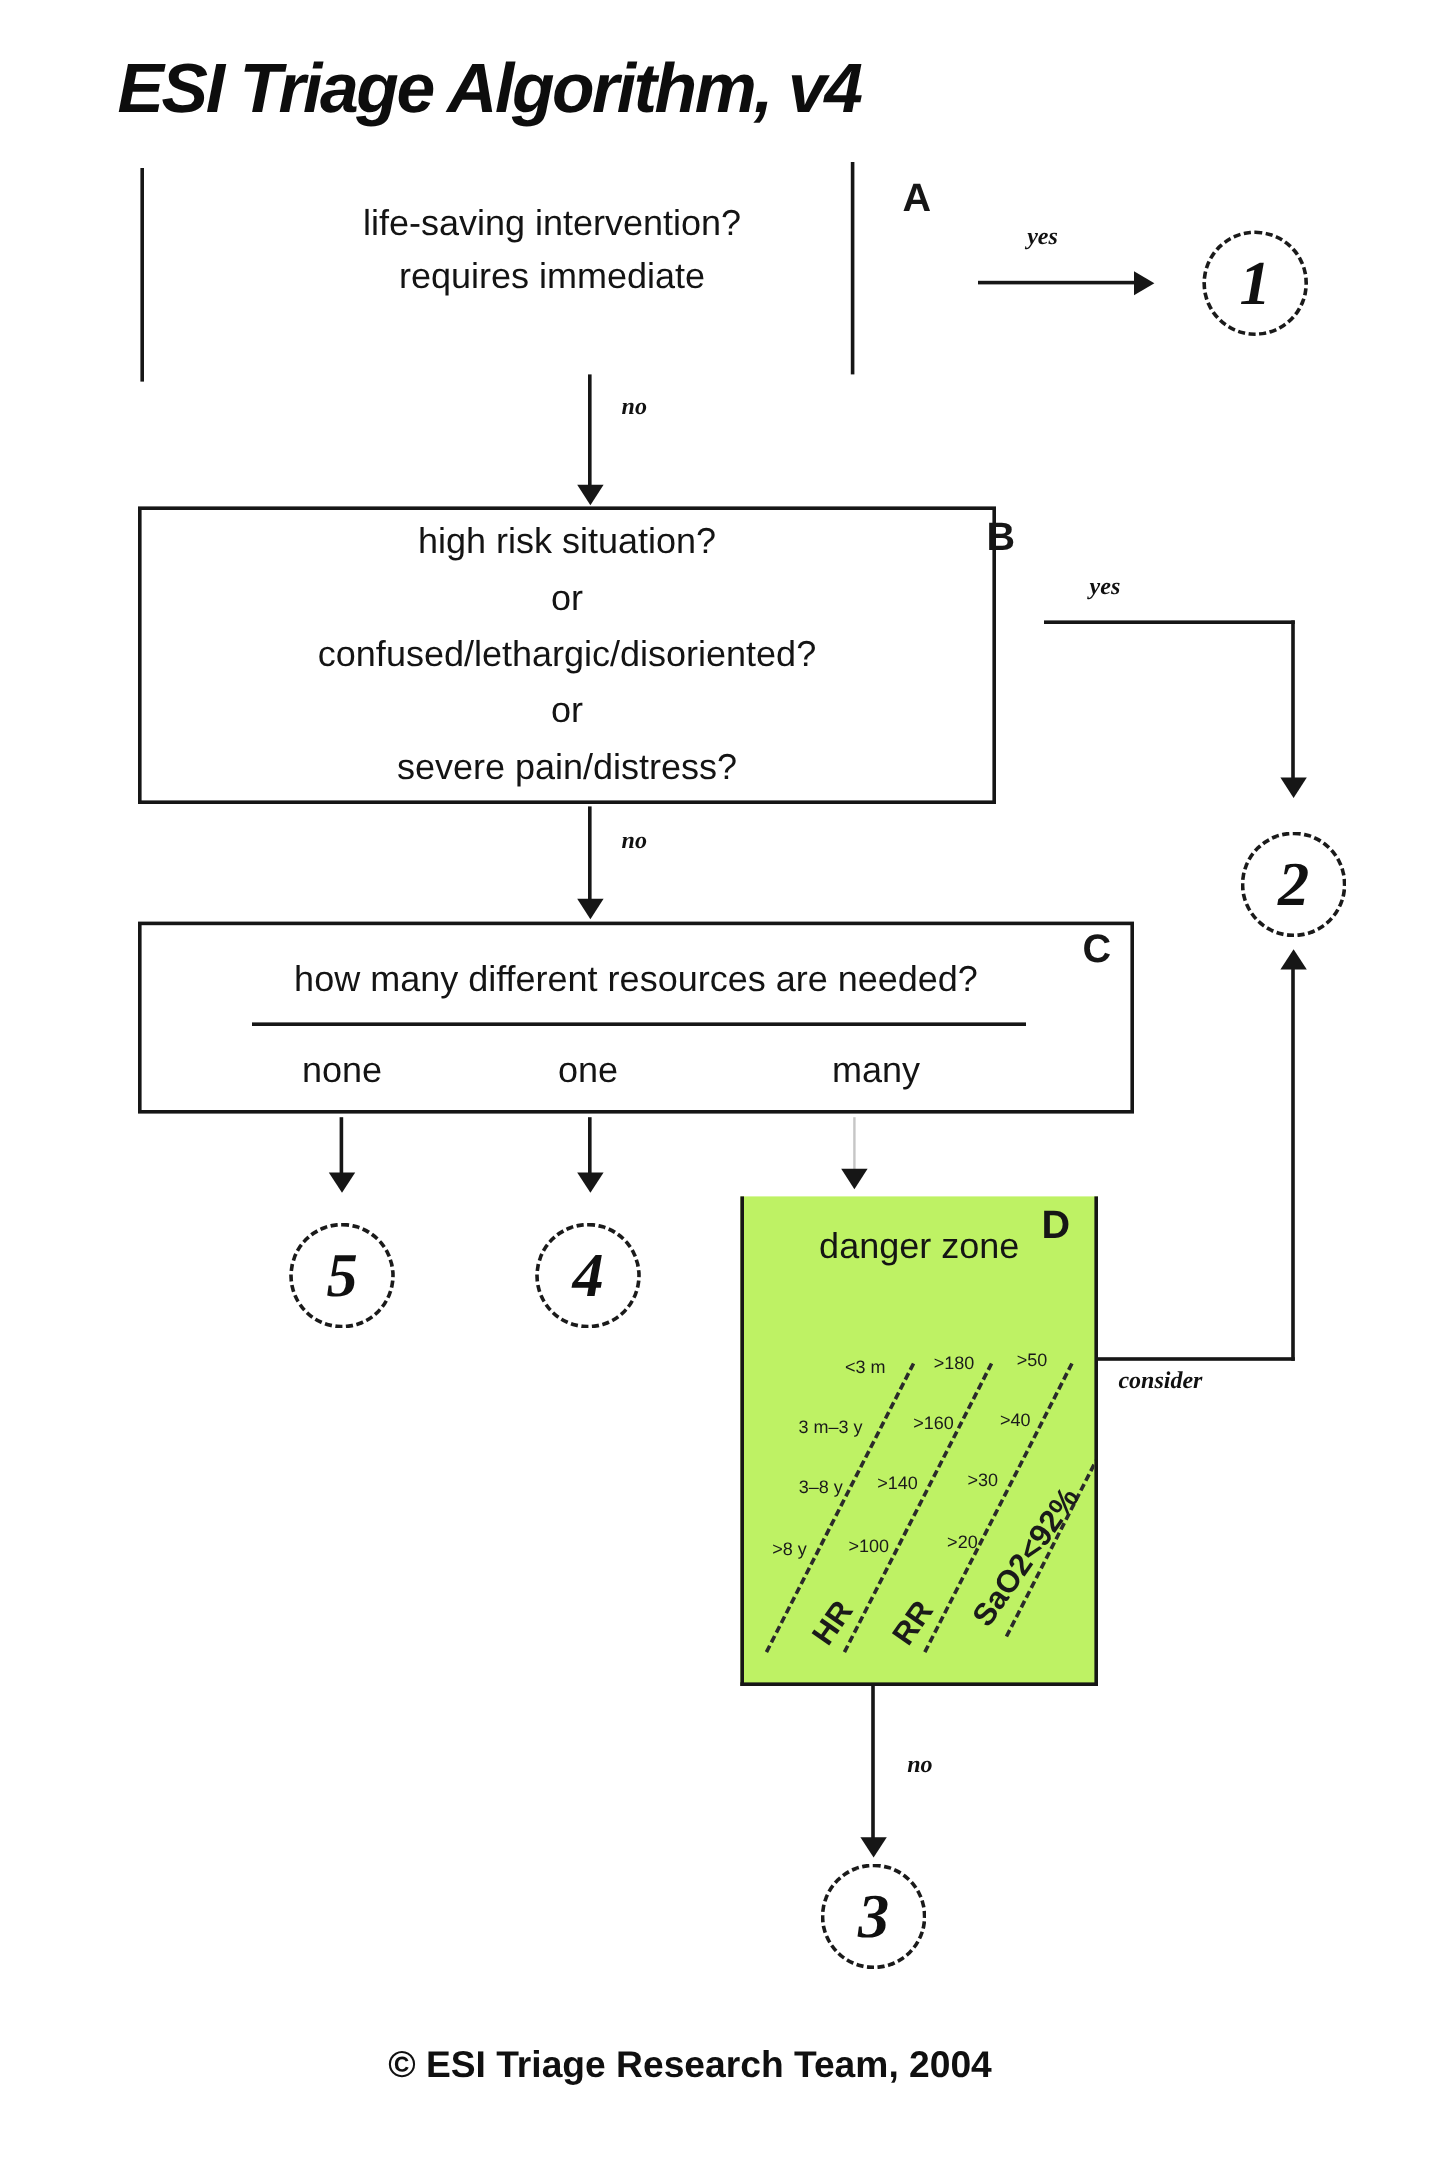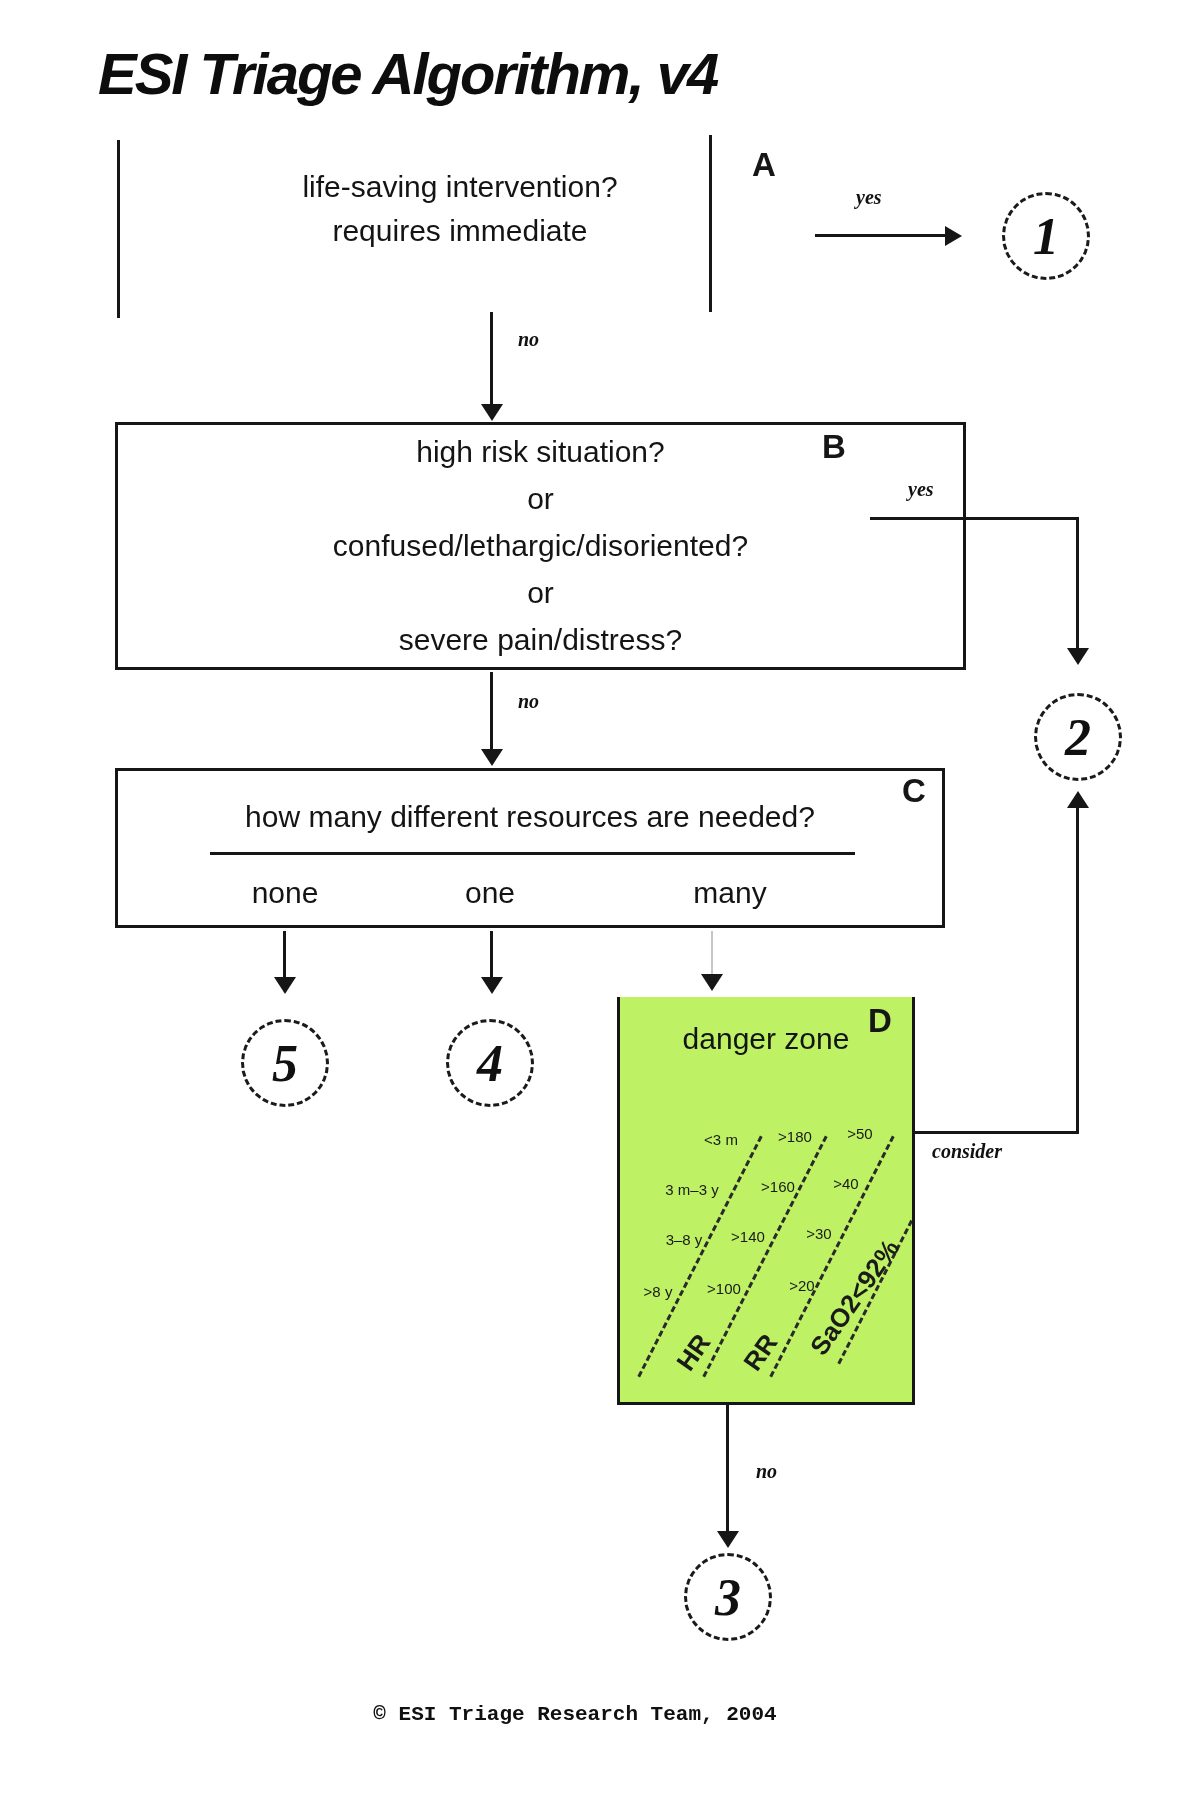--- a/index.html
+++ b/index.html
@@ -19,21 +19,21 @@
   .edge-label{position:absolute;font-family:"Liberation Serif",serif;font-style:italic;font-weight:bold;font-size:20px;color:#111;}
   .circle{
     position:absolute;width:88px;height:88px;border:3px dashed #1a1a1a;border-radius:50%;
     box-sizing:border-box;display:flex;align-items:center;justify-content:center;
     font-family:"Liberation Serif",serif;font-style:italic;font-weight:bold;font-size:52px;color:#101010;background:#fff;
   }
   .vit-cell{position:absolute;width:90px;text-align:center;font-size:15px;color:#1a1a1a;}
   .vit-sep{position:absolute;width:270px;border-top:3px dashed #2a2a2a;transform:rotate(-63deg);}
   .vit-col{position:absolute;font-size:26px;font-weight:600;transform:rotate(-55deg);color:#1a1a1a;white-space:nowrap;}
   .title{position:absolute;font-size:58px;font-weight:bold;font-style:italic;letter-spacing:-2px;color:#0d0d0d;}
-  .footer{position:absolute;width:1150px;text-align:center;font-size:21px;font-weight:bold;color:#101010;font-family:Liberation Mono, monospace;}
+  .footer{position:absolute;width:1150px;text-align:center;font-size:31px;font-weight:bold;color:#101010;}
 </style>
 </head>
 <body>
 
 <div id="page">
 
   <div class="title" style="left:98px;top:40px;">ESI Triage Algorithm, v4</div>
 
   <div class="vline" style="left:117px;top:140px;height:178px;"></div>
   <div class="vline" style="left:709px;top:135px;height:177px;"></div>
@@ -45,21 +45,21 @@
 
   <div class="hline" style="left:815px;top:234px;width:133px;"></div>
   <div class="arr-right" style="left:945px;top:226px;"></div>
   <div class="edge-label" style="left:856px;top:186px;">yes</div>
   <div class="circle" style="left:1002px;top:192px;">1</div>
 
   <div class="vline" style="left:490px;top:312px;height:95px;"></div>
   <div class="arr-down" style="left:481px;top:404px;"></div>
   <div class="edge-label" style="left:518px;top:328px;">no</div>
 
-  <div class="node-box" style="left:115px;top:422px;width:851px;height:248px;display:flex;flex-direction:column;justify-content:center;gap:13px;">
+  <div class="node-box" style="left:115px;top:422px;width:715px;height:248px;display:flex;flex-direction:column;justify-content:center;gap:13px;">
     <div class="box-text">high risk situation?</div>
     <div class="box-text">or</div>
     <div class="box-text">confused/lethargic/disoriented?</div>
     <div class="box-text">or</div>
     <div class="box-text">severe pain/distress?</div>
   </div>
   <div class="box-tag" style="left:822px;top:428px;">B</div>
 
   <div class="hline" style="left:870px;top:517px;width:209px;"></div>
   <div class="vline" style="left:1076px;top:517px;height:133px;"></div>

